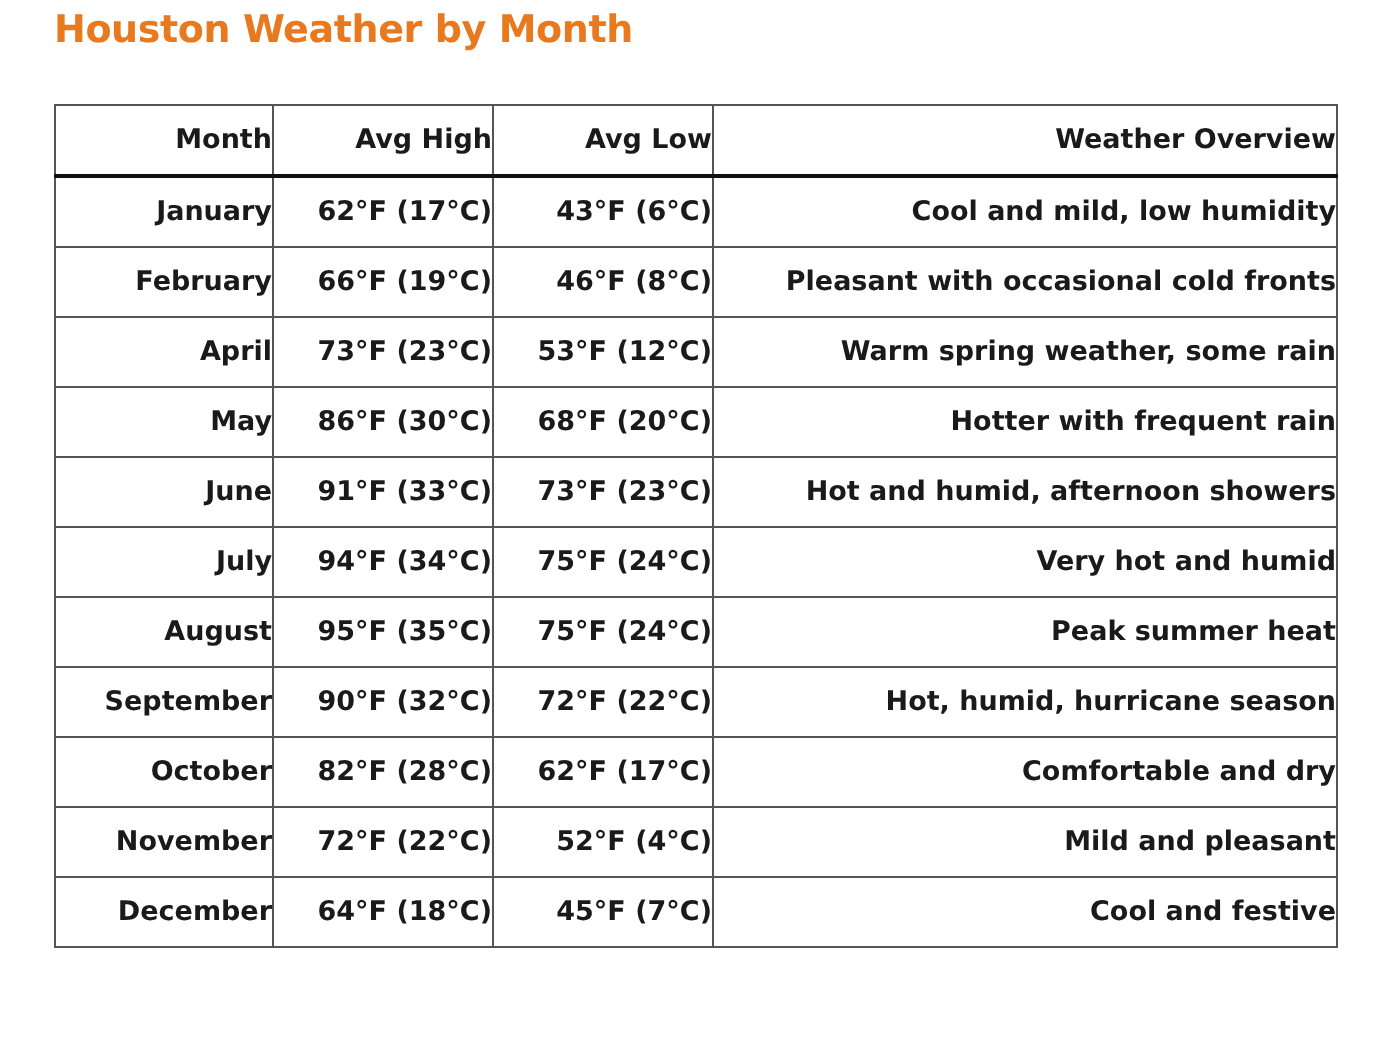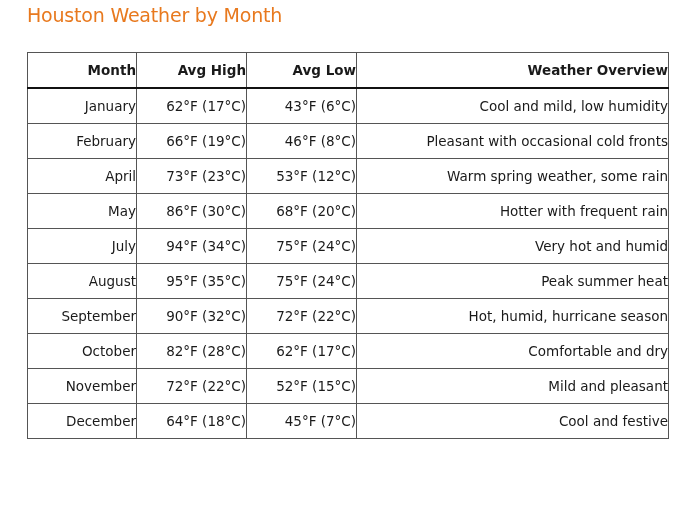--- a/index.html
+++ b/index.html
@@ -1,26 +1,26 @@
 <!DOCTYPE html>
 <html><head>
 <meta charset="utf-8">
 <style>
   html, body { margin:0; padding:0; background:#ffffff; }
   body { width:700px; height:525px; position:relative; overflow:hidden;
          font-family:"DejaVu Sans", "Liberation Sans", sans-serif; color:#1a1a1a; }
   .title { position:absolute; left:27px; top:4px; margin:0;
-           font-size:19px; font-weight:normal; color:#E8791E; letter-spacing:-0.2px; }
+           font-size:19px; font-weight:bold; color:#E8791E; letter-spacing:-0.2px; }
   table { position:absolute; left:27px; top:52px; border-collapse:collapse;
           width:641px; table-layout:fixed; font-size:13.5px; }
   col.c1 { width:109px; } col.c2 { width:110px; } col.c3 { width:110px; } col.c4 { width:312px; }
   th, td { border:1px solid #555; height:34px; padding:0 0 0 7px; text-align:right;
            white-space:nowrap; overflow:hidden; }
   th { font-weight:bold; border-bottom:2px solid #111; }
-  td { font-weight:normal; }
+  td { font-weight:bold; }
   td.ov { border-left:1.5px solid #999; }
   th.ov { border-left:1.5px solid #999; }
 </style>
 </head>
 <body>
 
 <h1 class="title">Houston Weather by Month</h1>
 
 <table>
   <colgroup>
@@ -56,20 +56,26 @@
         <td>53°F (12°C)</td>
         <td class="ov">Warm spring weather, some rain</td>
       </tr>
       <tr>
         <td>May</td>
         <td>86°F (30°C)</td>
         <td>68°F (20°C)</td>
         <td class="ov">Hotter with frequent rain</td>
       </tr>
       <tr>
+        <td>June</td>
+        <td>91°F (33°C)</td>
+        <td>73°F (23°C)</td>
+        <td class="ov">Hot and humid, afternoon showers</td>
+      </tr>
+      <tr>
         <td>July</td>
         <td>94°F (34°C)</td>
         <td>75°F (24°C)</td>
         <td class="ov">Very hot and humid</td>
       </tr>
       <tr>
         <td>August</td>
         <td>95°F (35°C)</td>
         <td>75°F (24°C)</td>
         <td class="ov">Peak summer heat</td>
@@ -82,21 +88,21 @@
       </tr>
       <tr>
         <td>October</td>
         <td>82°F (28°C)</td>
         <td>62°F (17°C)</td>
         <td class="ov">Comfortable and dry</td>
       </tr>
       <tr>
         <td>November</td>
         <td>72°F (22°C)</td>
-        <td>52°F (15°C)</td>
+        <td>52°F (4°C)</td>
         <td class="ov">Mild and pleasant</td>
       </tr>
       <tr>
         <td>December</td>
         <td>64°F (18°C)</td>
         <td>45°F (7°C)</td>
         <td class="ov">Cool and festive</td>
       </tr>
     </tbody>
 </table>

